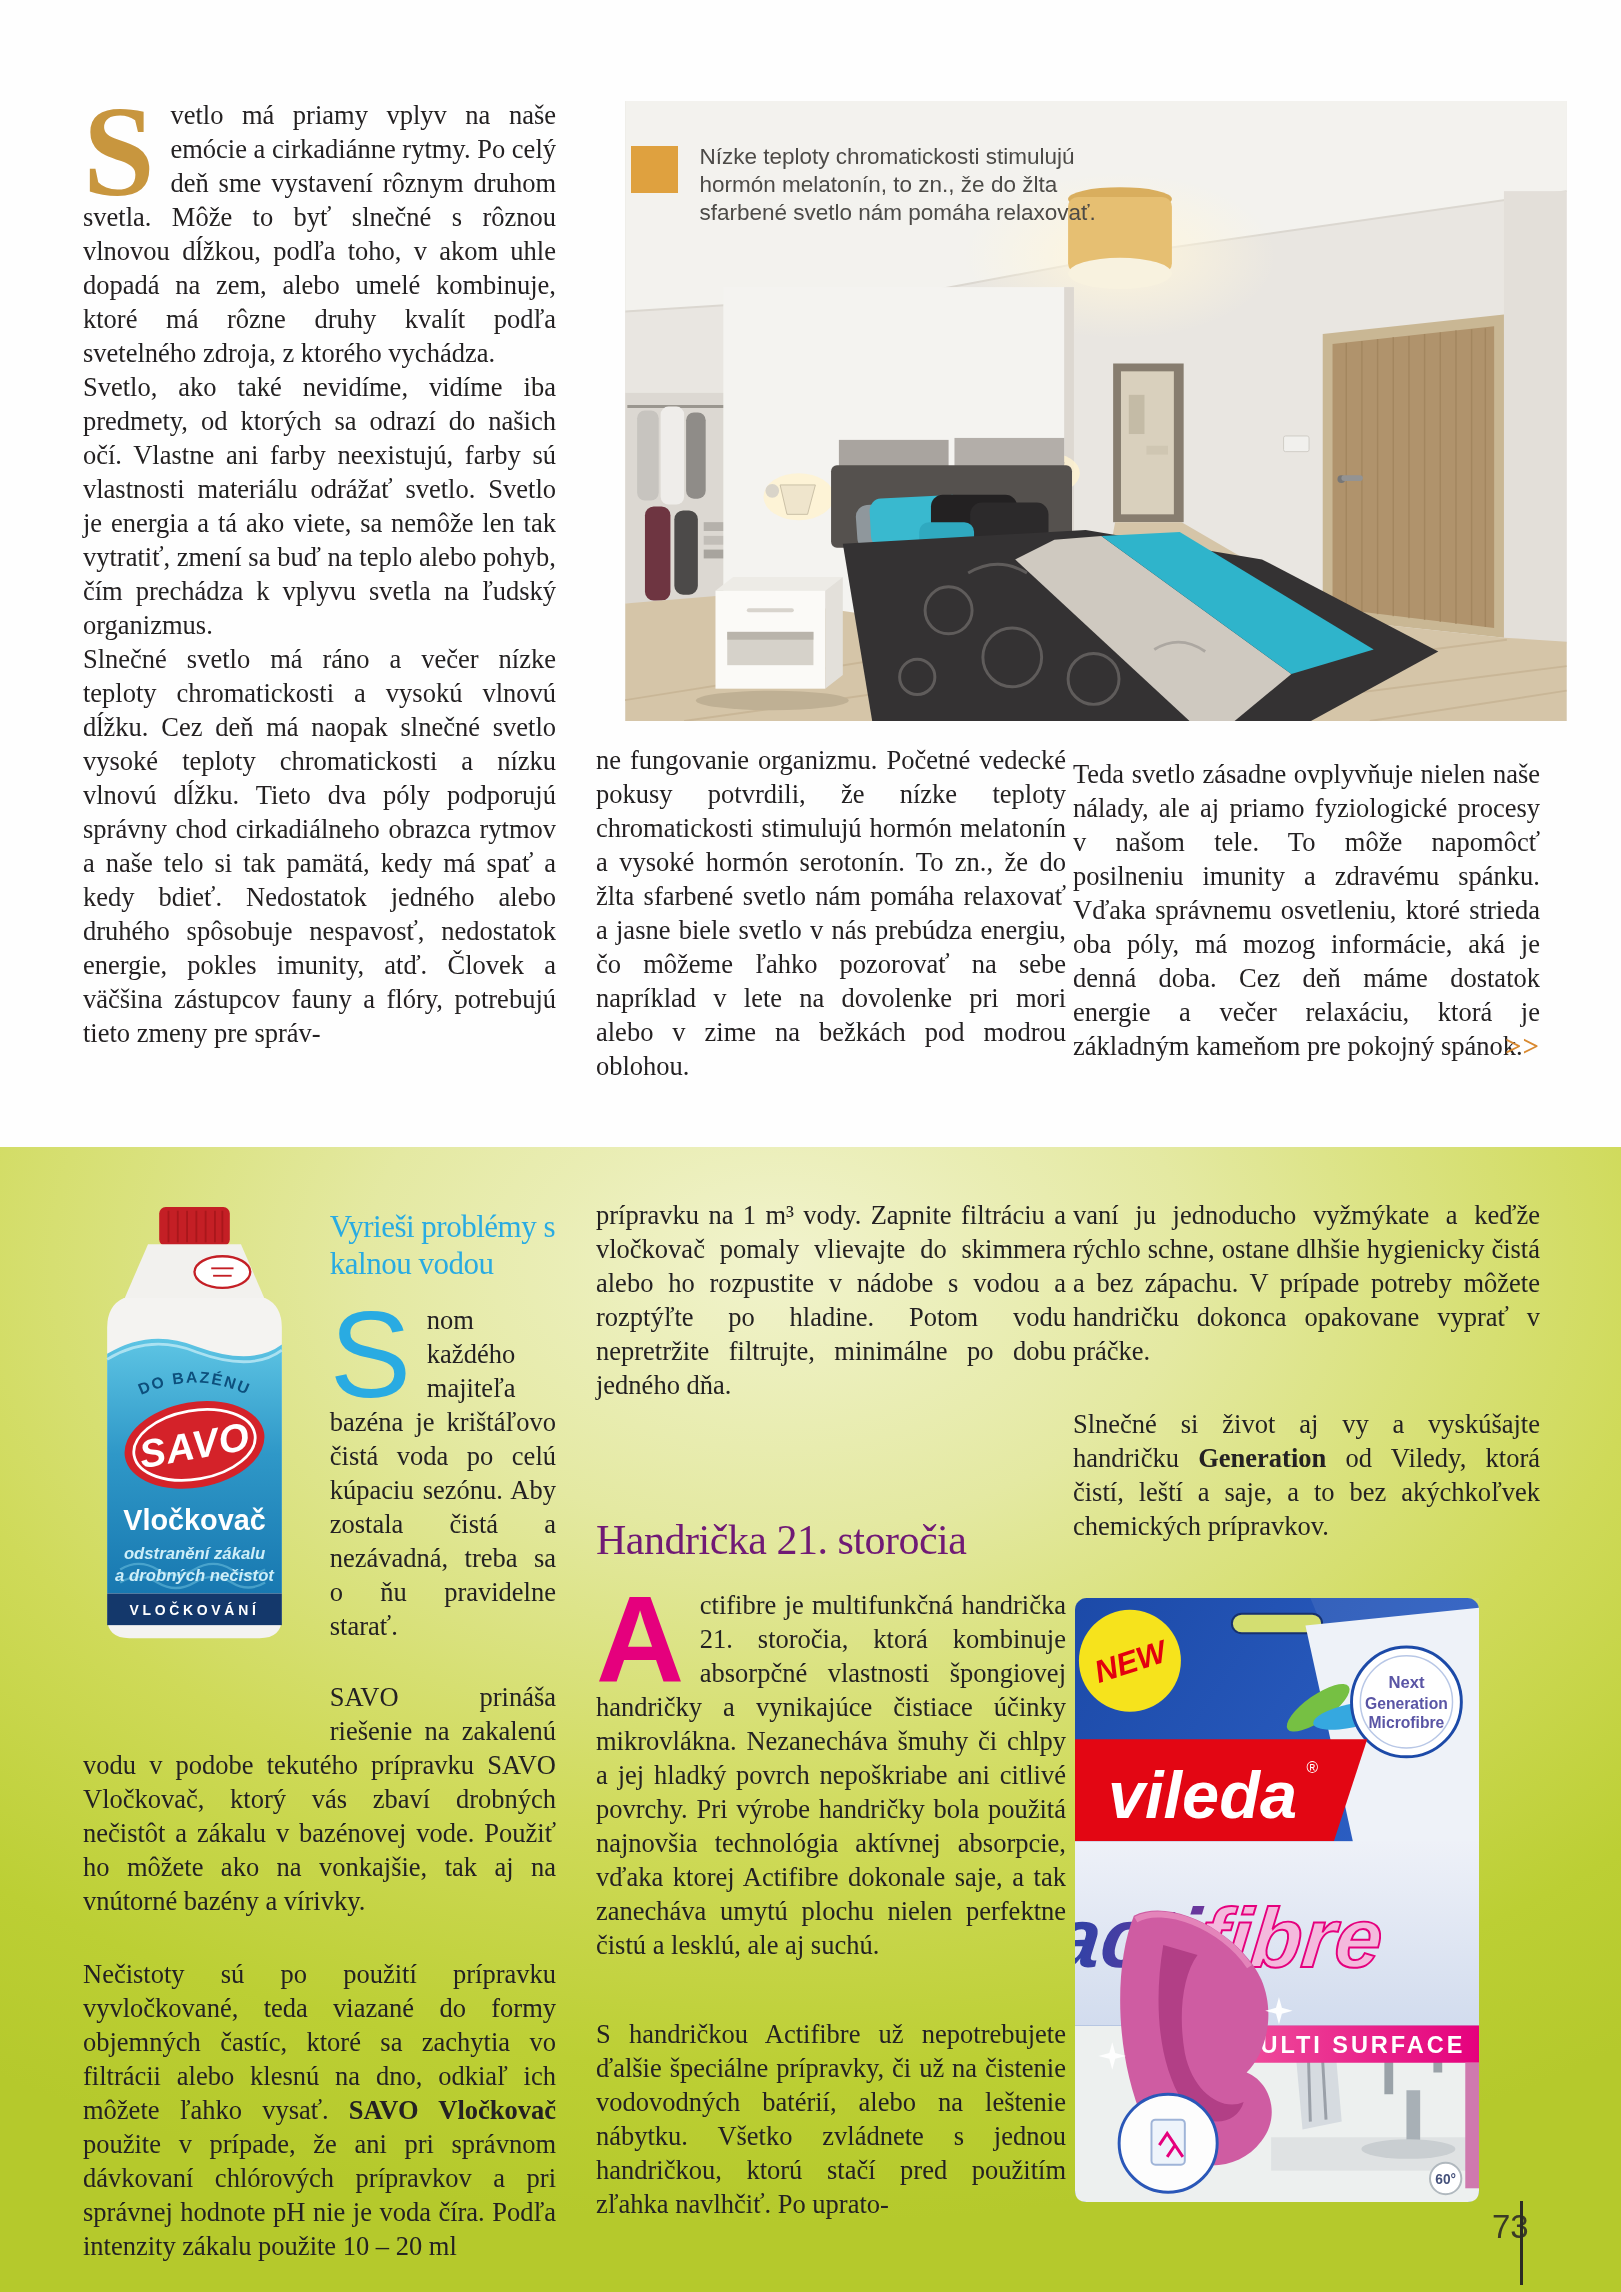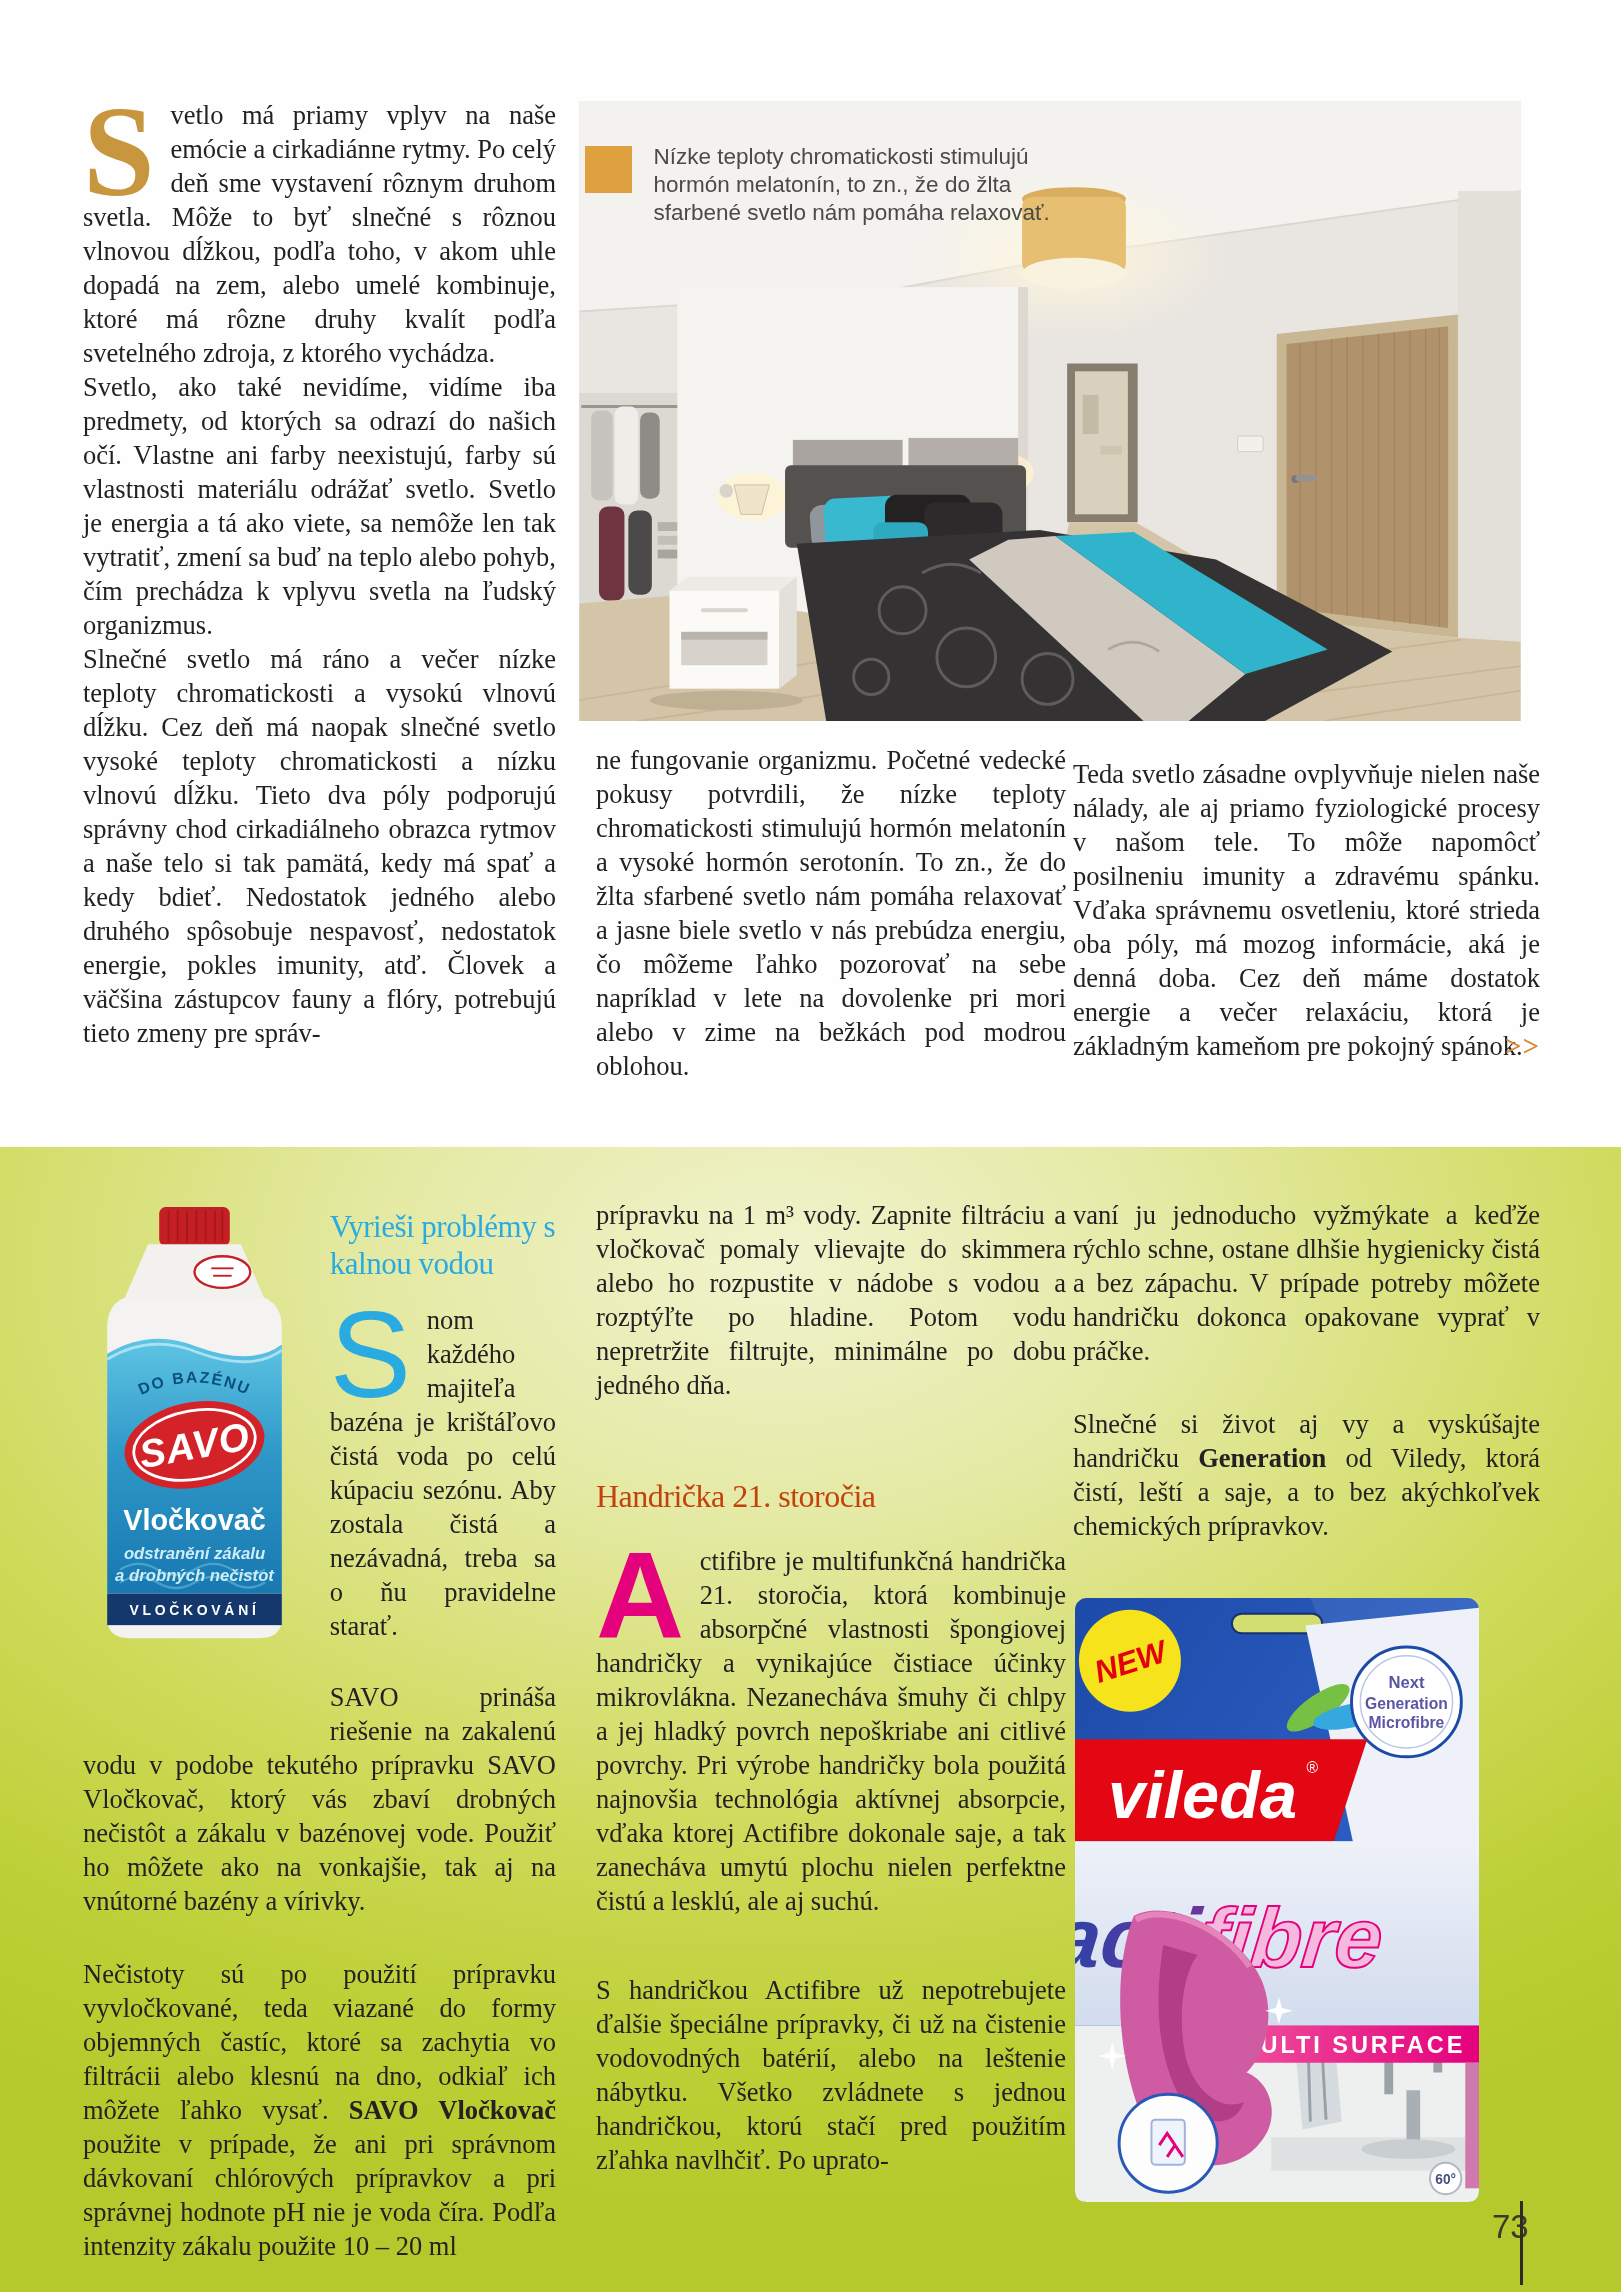--- a/index.html
+++ b/index.html
@@ -13,41 +13,41 @@
   .dcap.gold{color:#c8963e;font-family:"Liberation Serif",serif}
   .dcap.cyan{color:#29abe2;font-family:"Liberation Sans",sans-serif;font-weight:normal;font-size:122px;line-height:92px}
   .dcap.pink{color:#e5007d;font-family:"Liberation Sans",sans-serif;font-weight:bold;font-size:122px;line-height:92px}
   #a-col1{left:83px;top:98px;width:473px}
   #a-col2{left:596px;top:743px;width:470px}
   #a-col3{left:1073px;top:757px;width:467px}
   #a-col3 .more{
     position:absolute;right:0;bottom:0;color:#d9892f;font-weight:bold;
     font-size:29px;letter-spacing:1px;font-family:"Liberation Serif",serif;
   }
-  #photo{position:absolute;left:579px;top:101px;width:842px;height:620px;background:#e9e6e1}
+  #photo{position:absolute;left:625px;top:101px;width:842px;height:620px;background:#e9e6e1}
   #caption{position:absolute;left:5.9px;top:45px;display:flex;width:510px}
   .cap-sq{width:47px;height:47px;background:#dfa13f;flex:0 0 47px}
   .cap-tx{
     font-family:"Liberation Sans",sans-serif;font-size:22.5px;line-height:28px;
     color:#4c4a47;text-align:left;margin:-2.9px 0 0 21.6px;width:421px;
   }
   #green{
     position:absolute;left:0;top:1147px;width:1621px;height:1146px;
     background:radial-gradient(ellipse 1470px 961px at 48% 10%,
       #f1f3cd 0%, #e4e9a2 28%, #cfda59 60%, #bccf34 84%, #b5c92c 100%);
   }
   #ad-col1{left:83px;top:1194px;width:473px}
   #ad-col2{left:596px;top:1198px;width:470px}
   #ad-col3{left:1073px;top:1198px;width:467px}
   .bottle-float{float:left;width:235px;height:537px;margin:0 11.8px 0 0}
   h2.ad-h{
     font-family:Liberation Serif, serif;font-weight:normal;
     color:#29abe2;font-size:31px;line-height:37px;margin:13.7px 0 0 0;letter-spacing:-0.5px;
   }
-  h2.ad-h2{color:#c2410c;font-size:32px;line-height:37px;margin:76px 0 0 0;letter-spacing:-0.5px}
+  h2.ad-h2{color:#701a75;font-size:42px;line-height:37px;margin:120px 0 0 0;letter-spacing:-0.5px}
   .mt1{margin-top:21.6px !important}
   .mt2{margin-top:37px !important}
   .mt3{margin-top:39px !important}
   .mt4{margin-top:29px !important}
   .mt5{margin-top:55px !important}
   #vileda-wrap{margin-top:49px;width:404px;position:relative;left:2px}
   #pagenum{
     position:absolute;left:1492px;top:2208px;font-family:"Liberation Sans",sans-serif;
     font-size:33px;color:#3b3b26;
   }

